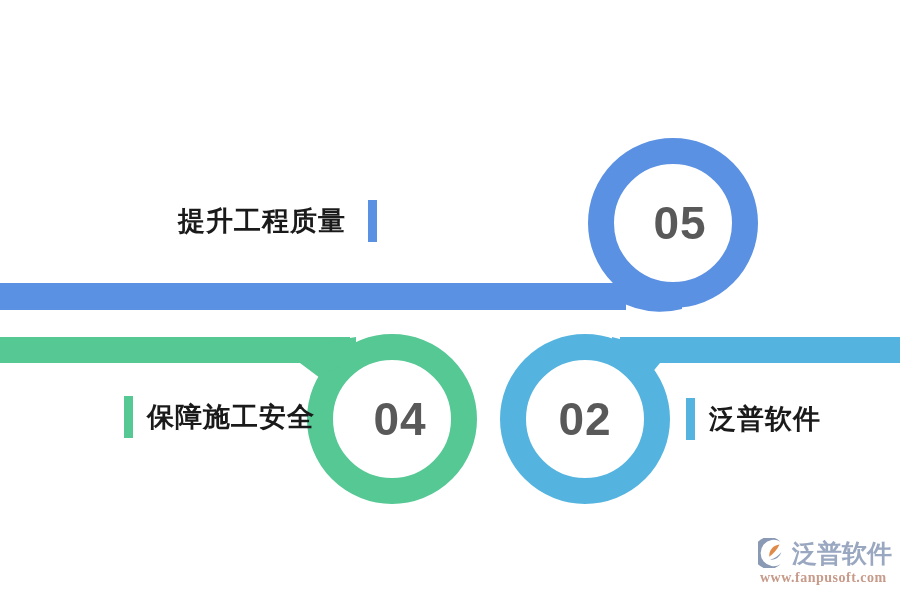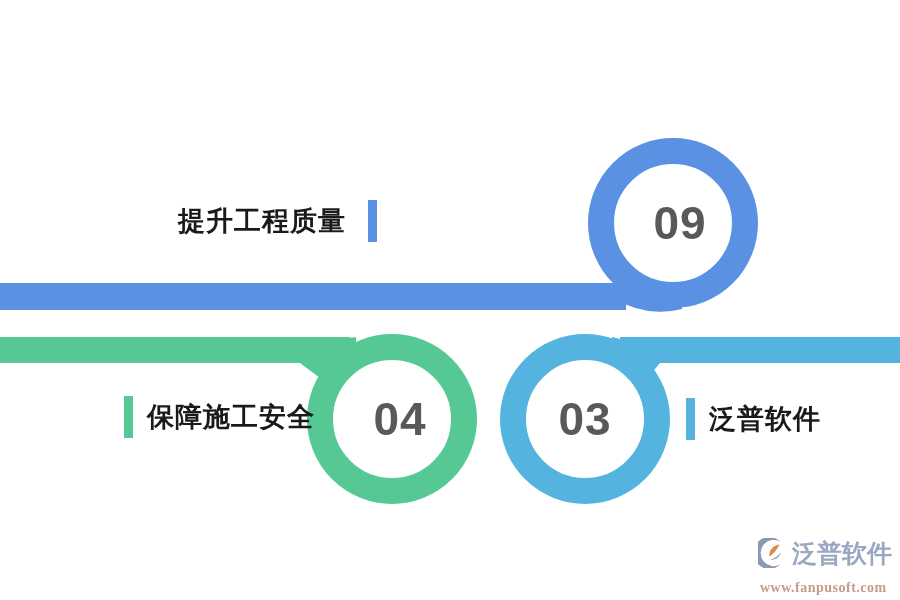--- a/index.html
+++ b/index.html
@@ -93,21 +93,21 @@
     color: #9aa7c0;
     letter-spacing: 0px;
     line-height: 1;
   }
   .wm-url {
     font-family: "Liberation Serif", "DejaVu Serif", serif;
     font-size: 14px;
     font-weight: bold;
     color: #c79a8a;
     letter-spacing: 0.5px;
-    margin-top: 12px;
+    margin-top: 2px;
     margin-left: 2px;
   }
 </style>
 </head>
 <body>
 
 <div id="canvas">
 
   <svg class="diagram-svg" viewBox="0 0 900 600">
 
@@ -125,23 +125,23 @@
     </g>
 
     <g>
       <path d="M 620 337 L 900 337 L 900 363 L 620 363 Z" fill="#55B4DF"></path>
       <circle cx="585" cy="419" r="72" fill="none" stroke="#55B4DF" stroke-width="26"></circle>
       <path d="M 660 363 A 96 96 0 0 0 612 337 L 612 363 A 66 66 0 0 1 646 380 Z" fill="#55B4DF"></path>
     </g>
 
   </svg>
 
-  <div class="step-number" id="num-01">09</div>
+  <div class="step-number" id="num-01">05</div>
   <div class="step-number" id="num-02">04</div>
-  <div class="step-number" id="num-03">03</div>
+  <div class="step-number" id="num-03">02</div>
 
   <div class="step-label" id="label-01">
     <span class="label-text">提升工程质量</span>
     <span class="accent-bar"></span>
   </div>
 
   <div class="step-label" id="label-02">
     <span class="accent-bar"></span>
     <span class="label-text">保障施工安全</span>
   </div>

